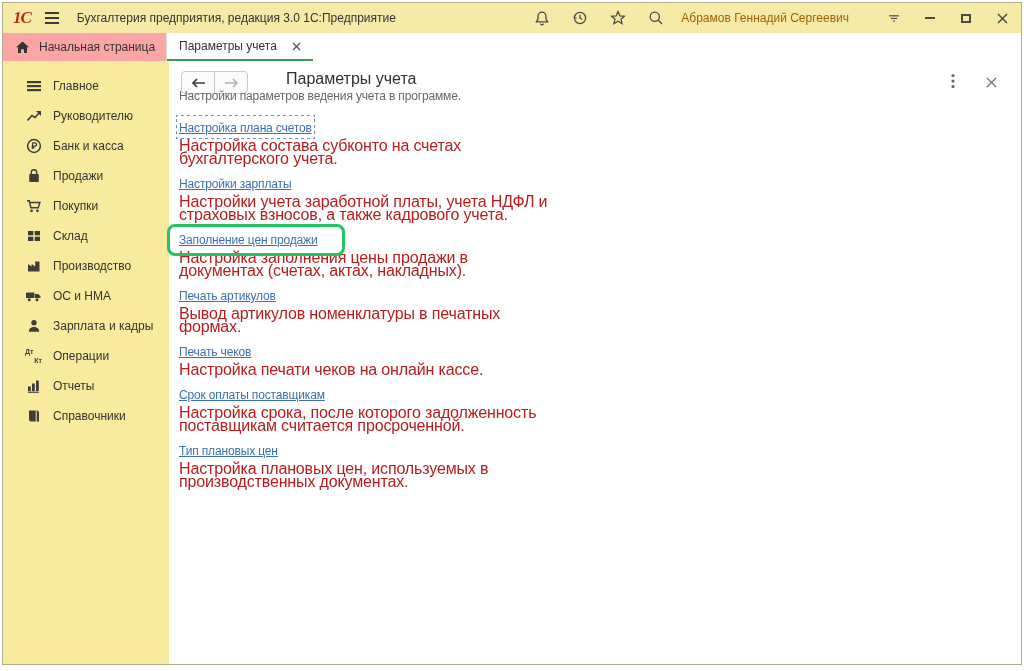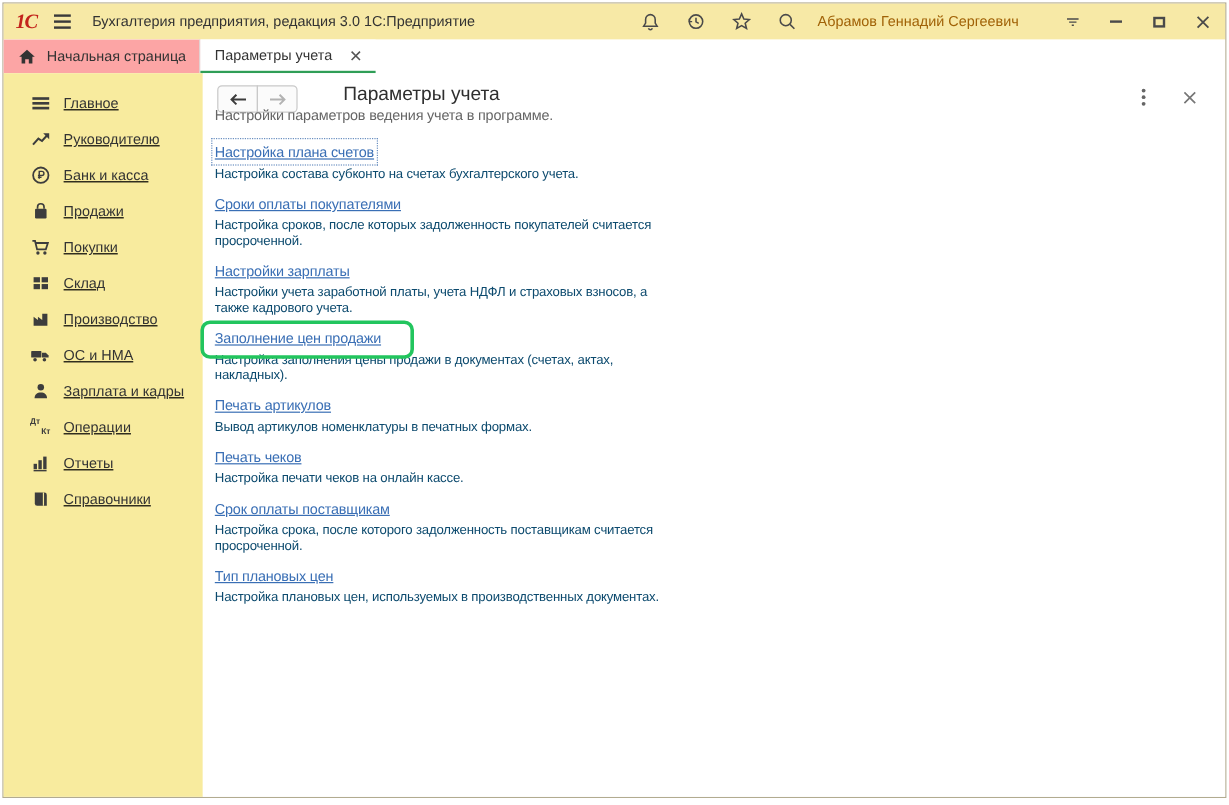--- a/index.html
+++ b/index.html
@@ -23,21 +23,21 @@
   .ctl-max i { width:10px; height:9px; border:2px solid #4a4a4a; display:block; }
 
   
   .tabbar { height:28px; background:#fff; display:flex; flex:0 0 auto; }
   .tab { display:flex; align-items:center; font-size:12px; color:#333; cursor:pointer; }
   .tab-home { width:164px; background:#fca5a5; border-right:1px solid #dcdcdc; padding-left:12px; gap:9px; }
   .tab-active { width:146px; background:#fff; padding:0 12px; justify-content:space-between; border-bottom:2px solid #2f9e57; }
   .tab-close { margin-left:8px; display:flex; cursor:pointer; }
 
   
-  .wbody { flex:1; display:flex; min-height:0;text-decoration:underline; }
+  .wbody { flex:1; display:flex; min-height:0; }
   .sidebar { width:166px; background:#f8eb9e; padding-top:10px; flex:0 0 auto; }
   .side-item { height:30px; display:flex; align-items:center; padding-left:21px; cursor:pointer; }
   .side-ic { width:19px; display:flex; justify-content:center; margin-right:10px; }
   .side-label { font-size:12px; color:#333; white-space:nowrap; }
   .dtkt { position:relative; width:17px; height:16px; font-size:7px; font-weight:700; color:#3d3d3d; }
   .dtkt .t1 { position:absolute; left:0; top:0; }
   .dtkt .t2 { position:absolute; right:0; bottom:0; }
 
   .content { flex:1; background:#fff; position:relative; min-width:0; }
 
@@ -51,21 +51,21 @@
   .hdr-more  { position:absolute; right:66px; top:12px; cursor:pointer; }
   .hdr-close { position:absolute; right:24px; top:13px; cursor:pointer; }
 
   .subtitle { position:absolute; left:10px; top:28px; font-size:12px; color:#666; letter-spacing:-0.15px; white-space:nowrap; }
 
   .cols { position:absolute; left:10px; top:57px; display:flex;flex-direction:column; }
   .col-left  { width:380px; }
   .col-right { width:430px; }
   .item { margin-bottom:9px; }
   .link { display:inline-block; font-size:12px; line-height:16px; color:#3a6fb5; text-decoration:underline; letter-spacing:-0.15px; cursor:pointer; }
-  .desc { font-size:11px; line-height:13px; color:#0c4a6e; letter-spacing:-0.15px; margin-top:3px; }
+  .desc { font-size:16px; line-height:13px; color:#b91c1c; letter-spacing:-0.15px; margin-top:3px; }
   .col-left  .desc { max-width:372px; }
   .col-right .desc { max-width:380px; }
   .focus-outline { outline:1px dotted #6a8fc0; outline-offset:2px; }
   .hl-box { display:inline-block; border:3px solid #22c55e; border-radius:8px; padding:3px 24px 5px 9px; margin:-6px 0 -9px -12px; position:relative; z-index:2; }
 </style>
 </head>
 <body>
 
 <div class="page">
   <div class="window">
@@ -301,24 +301,20 @@
 
         <div class="subtitle">Настройки параметров ведения учета в программе.</div>
 
         <div class="cols">
           <div class="col-left">
             <div class="item">
               <span class="focus-outline"><a class="link">Настройка плана счетов</a></span>
               <div class="desc">Настройка состава субконто на счетах бухгалтерского учета.</div>
             </div>
             <div class="item">
-              <a class="link">Сроки оплаты покупателями</a>
-              <div class="desc">Настройка сроков, после которых задолженность покупателей считается просроченной.</div>
-            </div>
-            <div class="item">
               <a class="link">Настройки зарплаты</a>
               <div class="desc">Настройки учета заработной платы, учета НДФЛ и страховых взносов, а также кадрового учета.</div>
             </div>
             <div class="item">
               <span class="hl-box"><a class="link">Заполнение цен продажи</a></span>
               <div class="desc">Настройка заполнения цены продажи в документах (счетах, актах, накладных).</div>
             </div>
           </div>
 
           <div class="col-right">

